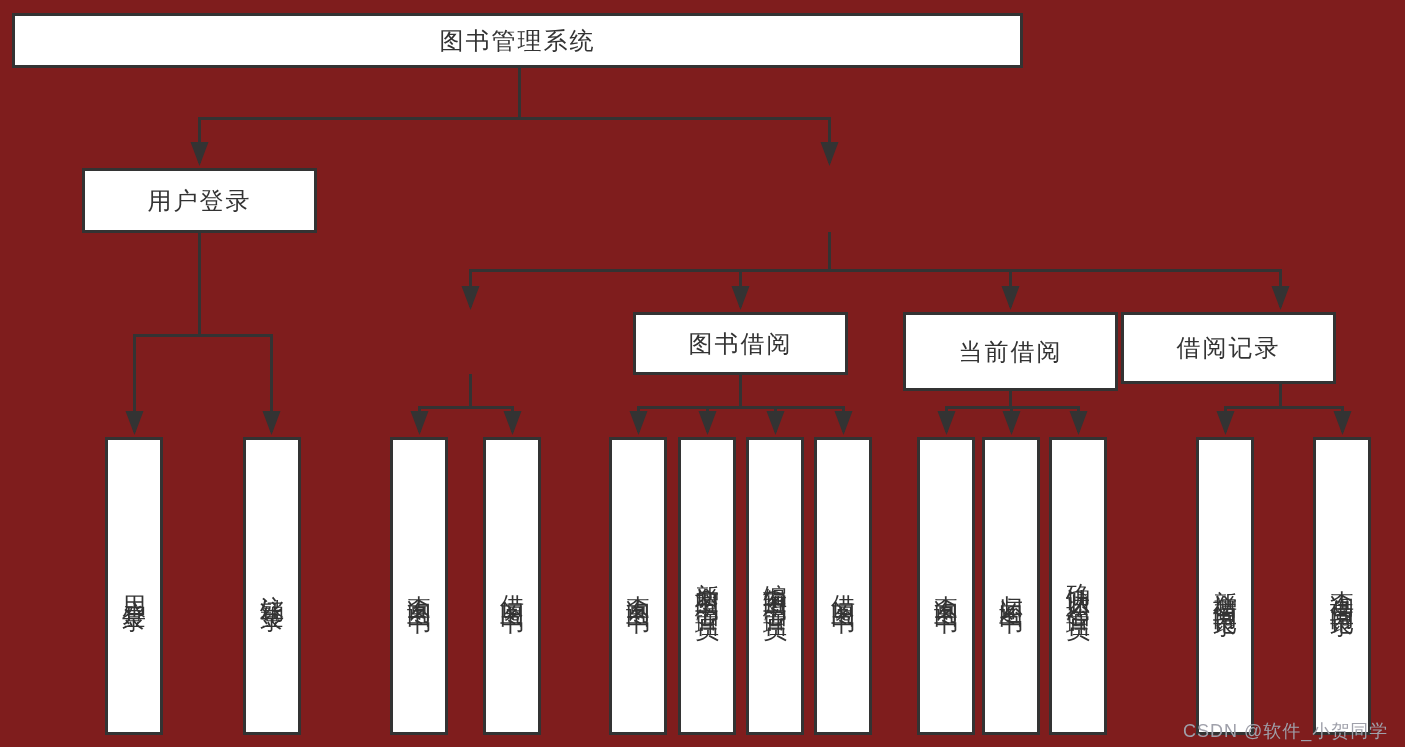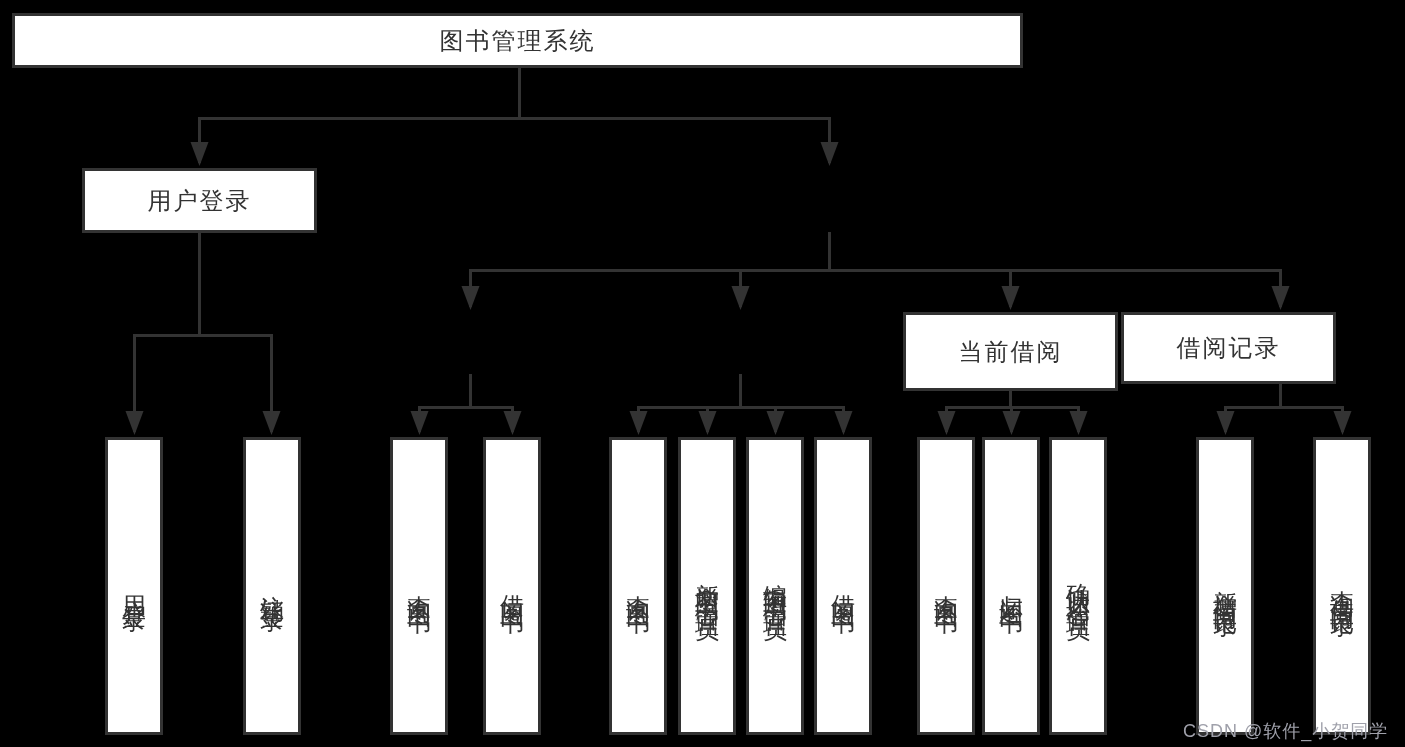--- a/index.html
+++ b/index.html
@@ -1,20 +1,20 @@
 <!DOCTYPE html>
 <html><head>
 <meta charset="utf-8">
 <style>
   * { margin:0; padding:0; box-sizing:border-box; }
   html,body { background:#ffffff; }
   .canvas {
     position:relative;
     width:1405px; height:747px;
-    background:#000000;
+    background:#7f1d1d;
     font-family:"Liberation Sans","DejaVu Sans",sans-serif;
     overflow:hidden;
   }
   .wires { position:absolute; left:0; top:0; width:1405px; height:747px; pointer-events:none; }
   .wires line { stroke:#333333; stroke-width:3; }
   .node {
     position:absolute;
     border:3px solid #333333;
     background:#ffffff;
     color:#333333;
@@ -102,20 +102,21 @@
       <line x1="1224" y1="407.5" x2="1344" y2="407.5"></line>
       <line x1="1225.5" y1="406" x2="1225.5" y2="432" marker-end="url(#arrow)"></line>
       <line x1="1342.5" y1="406" x2="1342.5" y2="432" marker-end="url(#arrow)"></line>
     </g>
   </svg>
 
   <div class="node" style="left:12px;top:13px;width:1011px;height:55px">图书管理系统</div>
 
   <div class="node" style="left:82px;top:168px;width:235px;height:65px">用户登录</div>
 
+  <div class="node" style="left:633px;top:312px;width:215px;height:63px">图书借阅</div>
   <div class="node" style="left:903px;top:312px;width:215px;height:79px">当前借阅</div>
   <div class="node" style="left:1121px;top:312px;width:215px;height:72px">借阅记录</div>
 
   <div class="node vnode" style="left:105px;top:437px;width:58px;height:298px">用户登录</div>
   <div class="node vnode" style="left:243px;top:437px;width:58px;height:298px">注销登录</div>
 
   <div class="node vnode" style="left:390px;top:437px;width:58px;height:298px">查询图书</div>
   <div class="node vnode" style="left:483px;top:437px;width:58px;height:298px">借阅图书</div>
 
   <div class="node vnode" style="left:609px;top:437px;width:58px;height:298px">查询图书</div>

